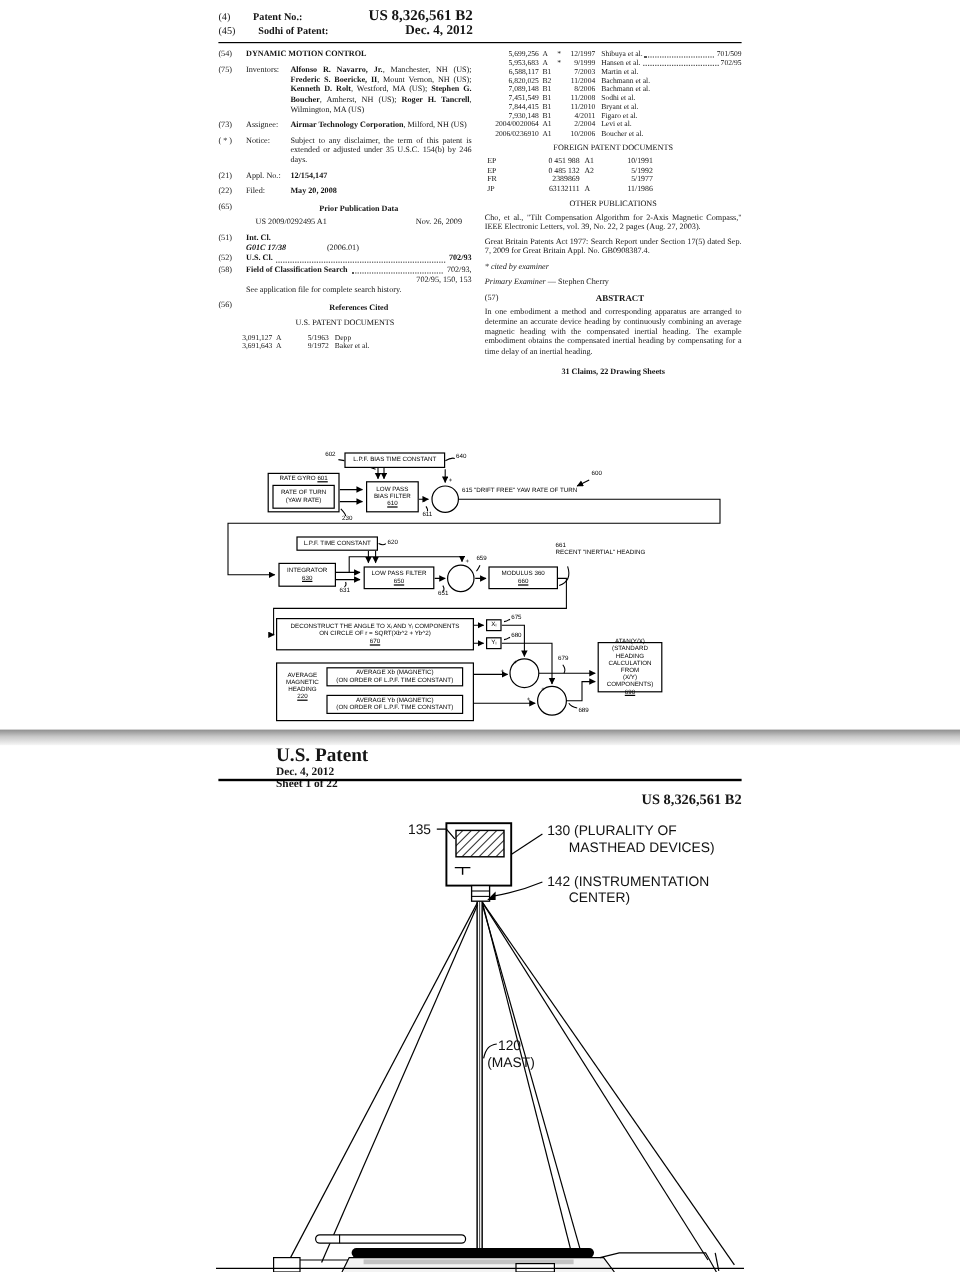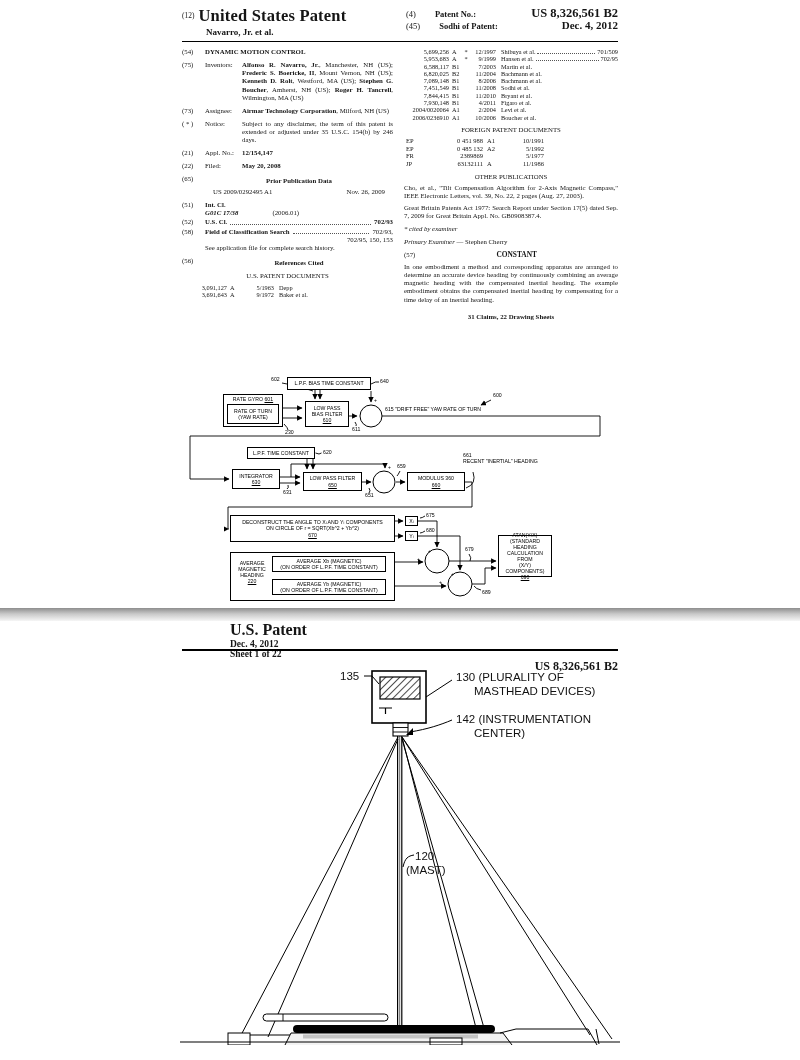--- a/index.html
+++ b/index.html
@@ -59,35 +59,28 @@
   
   .divider{position:absolute;left:0;top:608px;width:800px;height:13px;
            background:linear-gradient(180deg,#8e8e8e 0%,#c8c8c8 45%,#f6f6f6 100%);}
   
   .sheet-hdr{position:absolute;left:182px;top:621px;width:436px;display:flex;align-items:baseline;flex-direction:column;}
   .sh-title{font-size:16px;font-weight:bold;}
   .sh-date{font-size:9.5px;font-weight:bold;margin-left:40px;}
   .sh-sheet{font-size:9.5px;font-weight:bold;margin-left:48px;}
   .sh-pn{font-size:12px;font-weight:bold;margin-left:auto;}
   .sheet-rule{position:absolute;left:182px;top:649px;width:436px;border-top:2.2px solid #000;}
-  .fig1{position:absolute;left:0;top:645px;width:800px;height:400px;text-align:right;}
+  .fig1{position:absolute;left:0;top:660px;width:800px;height:400px;text-align:right;}
   .fig1 text{font-family:"Liberation Sans",sans-serif;font-size:11.5px;fill:#111;}
 </style>
 </head>
 <body>
 
 <div class="front">
   <div class="hdr">
-    <div>
-      <div style="display:flex;">
-        <span class="hdr-num">(12)</span>
-        <span class="t1">United States Patent</span>
-      </div>
-      <div class="party">Navarro, Jr. et al.</div>
-    </div>
     <div class="hdr-right">
       <div class="hr-row">
         <span>(4)</span>
         <span class="lab">Patent No.:</span>
         <span class="pn">US 8,326,561 B2</span>
       </div>
       <div class="hr-row">
         <span>(45)</span>
         <span class="lab">Sodhi of Patent:</span>
         <span class="dp">Dec. 4, 2012</span>
@@ -320,21 +313,21 @@
 
       <div class="ital" style="margin:4px 0 5px;">* cited by examiner</div>
 
       <div style="margin-bottom:4px;">
         <span class="ital">Primary Examiner</span>
         <span>— Stephen Cherry</span>
       </div>
 
       <div class="abstract-head">
         <span>(57)</span>
-        <span class="ah">CONSTANT</span>
+        <span class="ah">ABSTRACT</span>
       </div>
       <div class="bbody" style="text-align:justify;">In one embodiment a method and corresponding apparatus are arranged to determine an accurate device heading by continuously combining an average magnetic heading with the compensated inertial heading. The example embodiment obtains the compensated inertial heading by compensating for a time delay of an inertial heading.</div>
 
       <div class="claims">31 Claims, 22 Drawing Sheets</div>
     </div>
   </div>
 </div>
 
 <div class="fig6">
   <svg width="432" height="242" viewBox="0 0 432 242">

